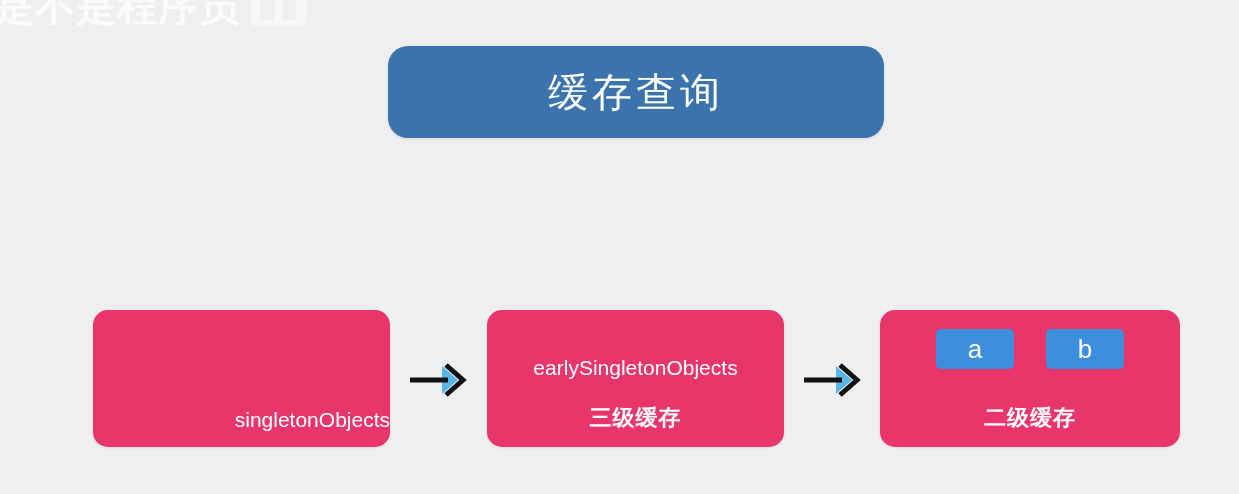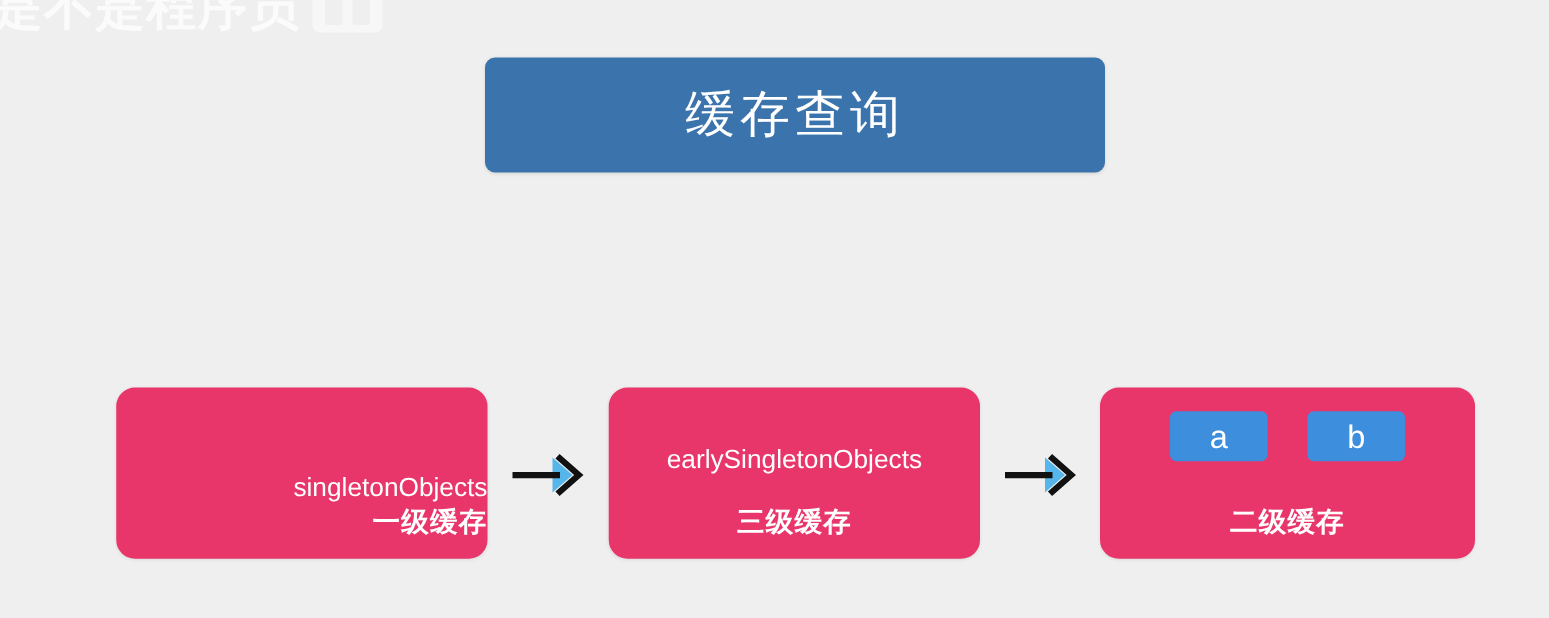--- a/index.html
+++ b/index.html
@@ -71,21 +71,21 @@
   }
 
   
   .title-box {
     position: absolute;
     left: 388px;
     top: 46px;
     width: 496px;
     height: 92px;
     background: #3b74ad;
-    border-radius: 8px;
+    border-radius: 20px;
     display: flex;
     align-items: center;
     justify-content: center;
     box-shadow: 0 1px 3px rgba(0,0,0,0.10);
   }
   .title-text {
     color: #ffffff;
     font-size: 40px;
     font-weight: normal;
     letter-spacing: 4px;
@@ -170,21 +170,20 @@
     <span class="watermark-text">是不是程序员</span>
     <span class="watermark-logo"></span>
   </div>
 
   <div class="title-box">
     <span class="title-text">缓存查询</span>
   </div>
 
   <div class="cache-box box-1">
     <span class="cache-name">singletonObjects</span>
-    <span class="cache-level">一级缓存</span>
   </div>
 
   <div class="arrow arrow-1">
     <svg width="62" height="38" viewBox="0 0 62 38" xmlns="http://www.w3.org/2000/svg">
       <path d="M34 5 L34 33 L50 19 Z" fill="#56b6ea"></path>
       <line x1="2" y1="19" x2="40" y2="19" stroke="#111111" stroke-width="5"></line>
       <polyline points="38,4 55,19 38,34" fill="none" stroke="#111111" stroke-width="5" stroke-linejoin="miter" stroke-linecap="butt"></polyline>
     </svg>
   </div>
 

